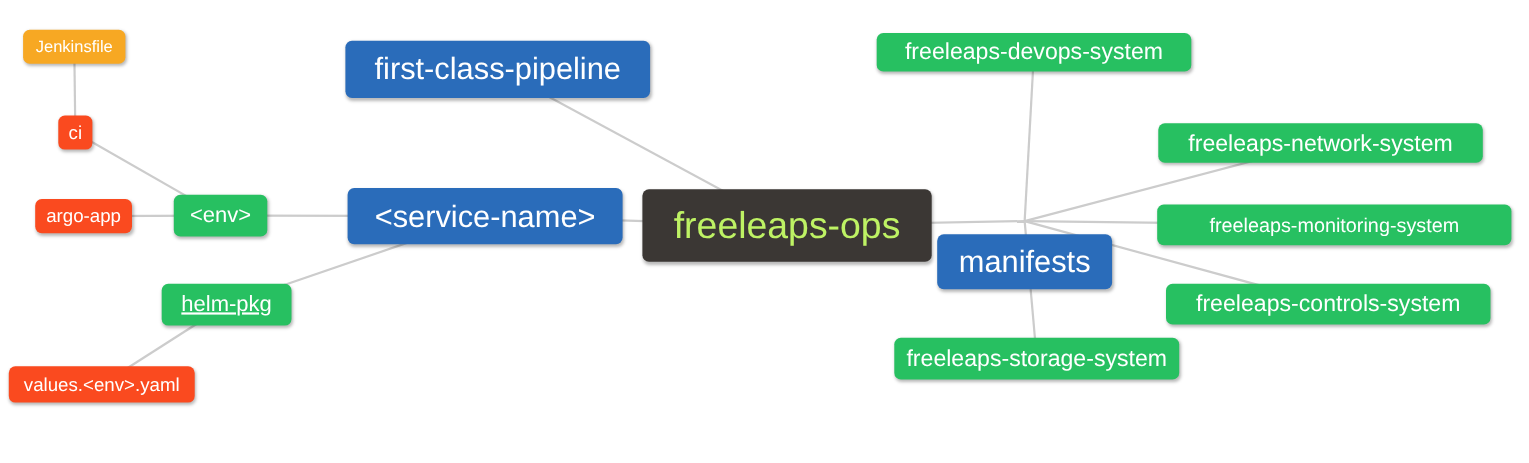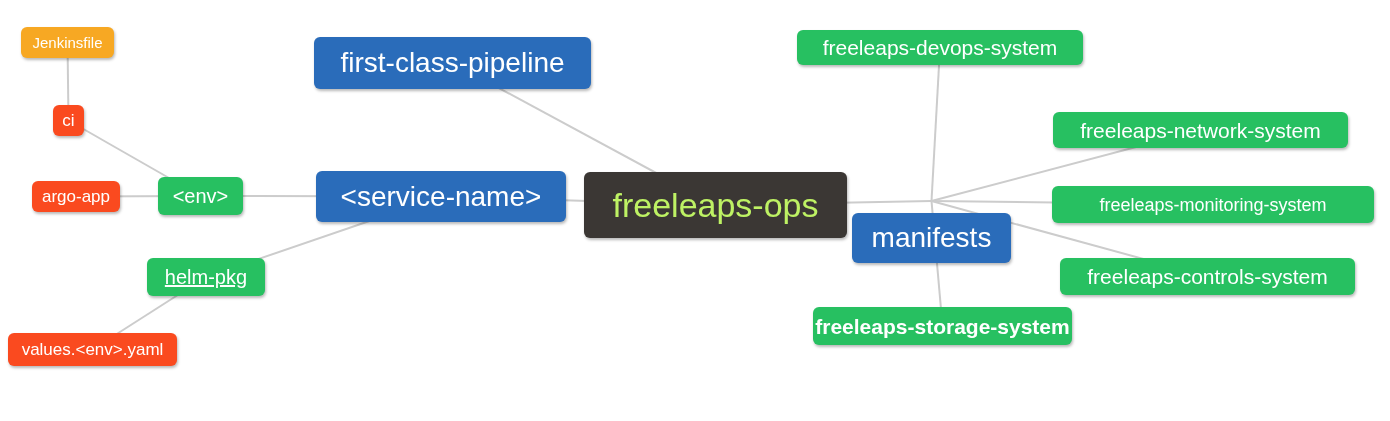--- a/index.html
+++ b/index.html
@@ -65,14 +65,14 @@
     <div class="mm-node" style="left: 158px; top: 177px; width: 85px; height: 38px; font-size: 20px; background: rgb(39, 192, 97); color: rgb(255, 255, 255);">&lt;env&gt;</div>
     <div class="mm-node" style="left: 147px; top: 258px; width: 118px; height: 38px; font-size: 20px; background: rgb(39, 192, 97); color: rgb(255, 255, 255); text-decoration: underline;">helm-pkg</div>
     <div class="mm-node" style="left: 53px; top: 105px; width: 31px; height: 31px; font-size: 17px; background: rgb(250, 74, 31); color: rgb(255, 255, 255);">ci</div>
     <div class="mm-node" style="left: 32px; top: 181px; width: 88px; height: 31px; font-size: 17px; background: rgb(250, 74, 31); color: rgb(255, 255, 255);">argo-app</div>
     <div class="mm-node" style="left: 8px; top: 333px; width: 169px; height: 33px; font-size: 17px; background: rgb(250, 74, 31); color: rgb(255, 255, 255);">values.&lt;env&gt;.yaml</div>
     <div class="mm-node" style="left: 21px; top: 27px; width: 93px; height: 31px; font-size: 15px; background: rgb(247, 168, 35); color: rgb(255, 255, 255);">Jenkinsfile</div>
     <div class="mm-node" style="left: 797px; top: 30px; width: 286px; height: 35px; font-size: 21px; background: rgb(39, 192, 97); color: rgb(255, 255, 255);">freeleaps-devops-system</div>
     <div class="mm-node" style="left: 1053px; top: 112px; width: 295px; height: 36px; font-size: 21px; background: rgb(39, 192, 97); color: rgb(255, 255, 255);">freeleaps-network-system</div>
     <div class="mm-node" style="left: 1052px; top: 186px; width: 322px; height: 37px; font-size: 18px; background: rgb(39, 192, 97); color: rgb(255, 255, 255);">freeleaps-monitoring-system</div>
     <div class="mm-node" style="left: 1060px; top: 258px; width: 295px; height: 37px; font-size: 21px; background: rgb(39, 192, 97); color: rgb(255, 255, 255);">freeleaps-controls-system</div>
-    <div class="mm-node" style="left: 813px; top: 307px; width: 259px; height: 38px; font-size: 21px; background: rgb(39, 192, 97); color: rgb(255, 255, 255); font-weight: bold;">freeleaps-storage-system</div>
+    <div class="mm-node" style="left: 813px; top: 307px; width: 259px; height: 38px; font-size: 21px; background: rgb(39, 192, 97); color: rgb(255, 255, 255);">freeleaps-storage-system</div>
   </div>
 
 </body></html>

